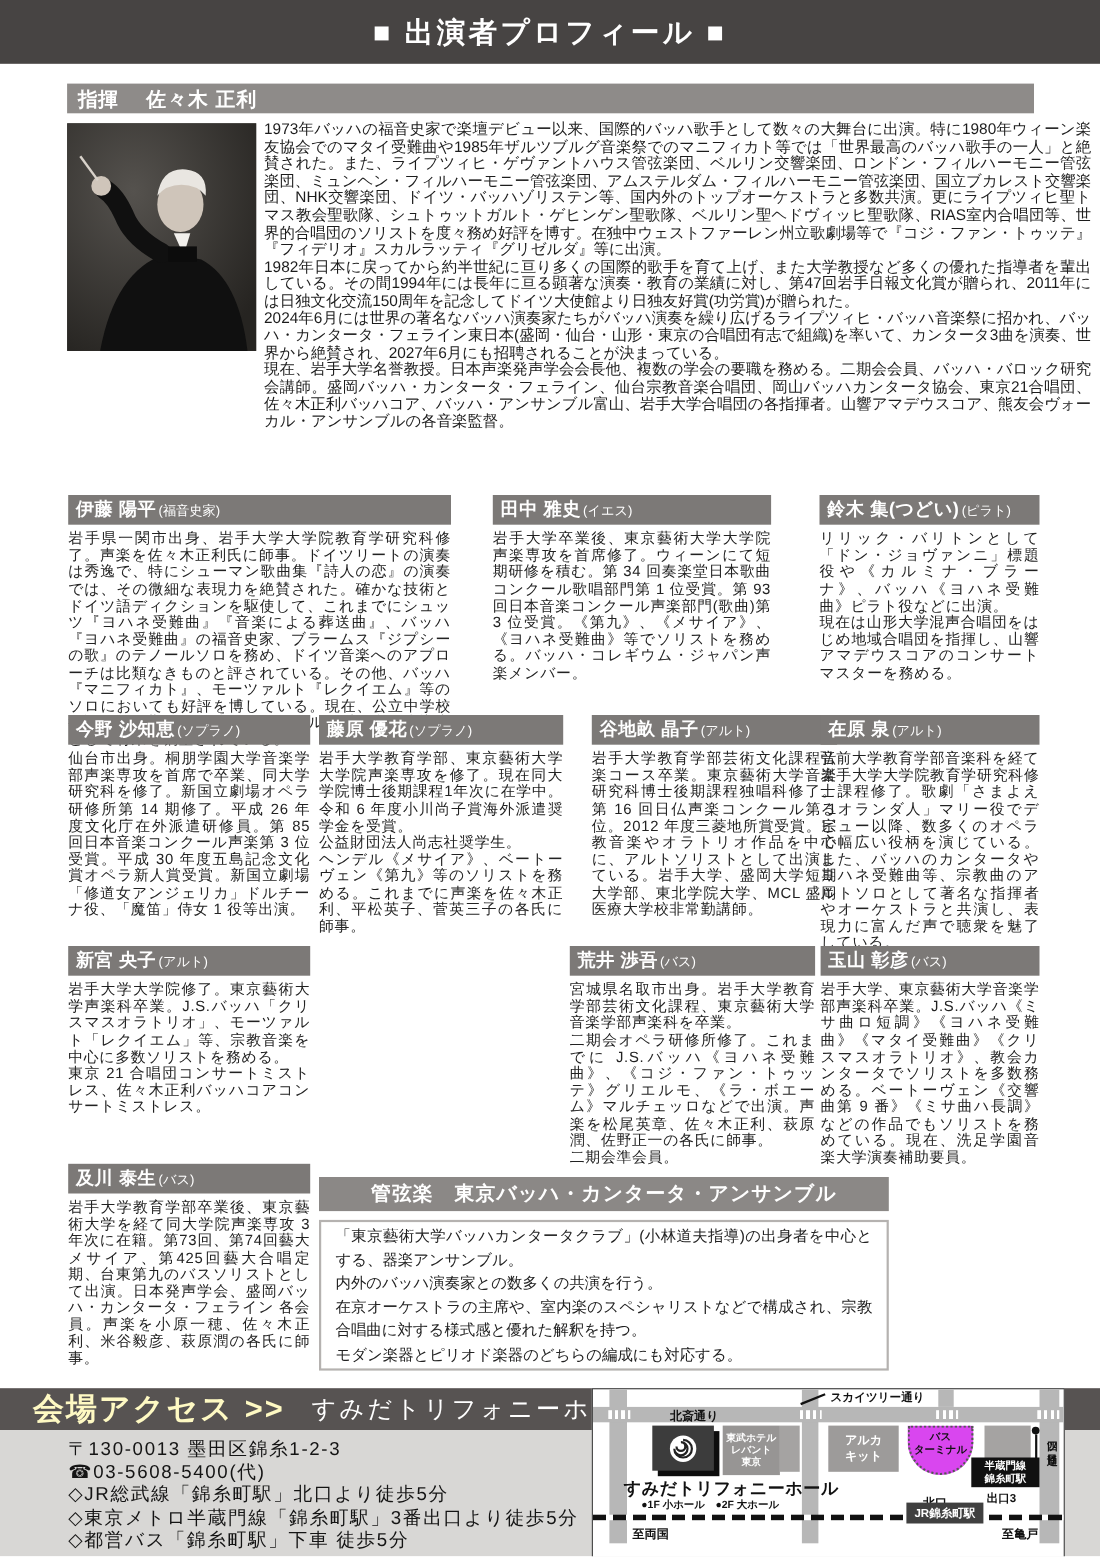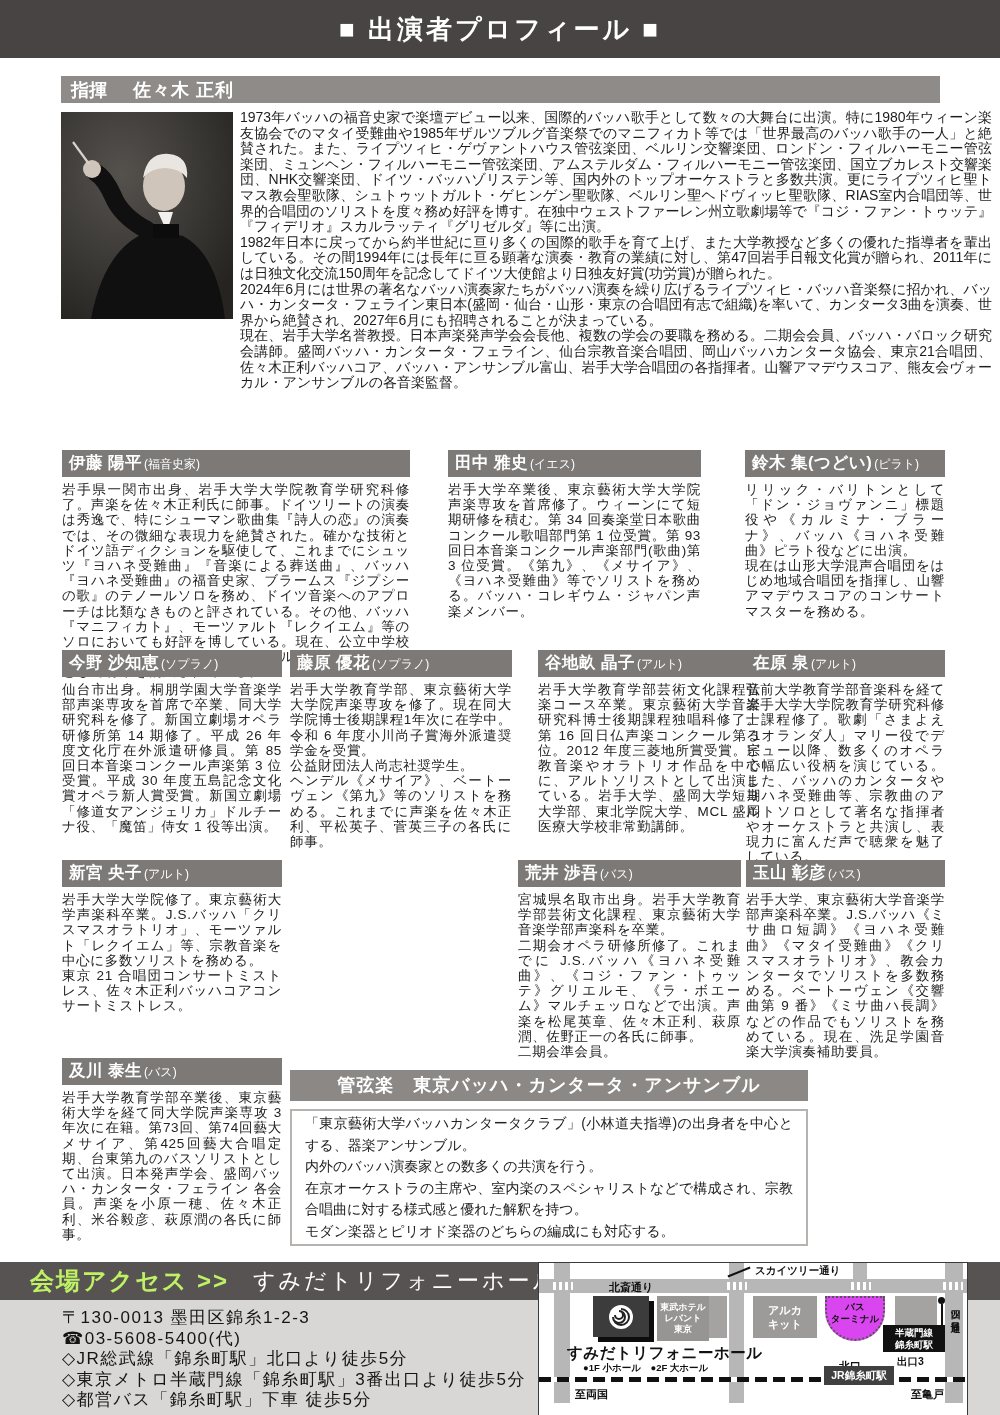--- a/index.html
+++ b/index.html
@@ -32,21 +32,21 @@
   
   .orch{position:absolute;left:228px;top:620px;width:518px;}
   .orch-h{background:#8b8886;color:#fff;font-weight:bold;font-size:18px;letter-spacing:1px;
     text-align:center;height:31px;line-height:31px;}
   .orch-b{margin-top:8px;border:2px solid #b5b2b0;background:#fff;padding:2px 13px;
     font-size:14px;line-height:21.5px;color:#222;white-space:pre-line;text-align:justify;word-break:break-all;}
 
   
   .access-band{position:absolute;left:0;top:1262px;width:1000px;height:38px;background:#575352;
     display:flex;align-items:center;padding-left:30px;box-sizing:border-box;}
-  .access-band .ah{color:#bef264;font-weight:bold;font-size:24px;letter-spacing:2px;margin-right:24px;}
+  .access-band .ah{color:#fef9c3;font-weight:bold;font-size:28px;letter-spacing:2px;margin-right:24px;}
   .access-band .av{color:#fff;font-size:22px;letter-spacing:3px;font-weight:normal;}
   .access-bg{position:absolute;left:0;top:1300px;width:1000px;height:115px;background:#d8d7d5;}
   .addr{position:absolute;left:62px;top:1308px;width:470px;}
   .addr div{font-size:17px;line-height:20.5px;color:#141414;letter-spacing:1.5px;white-space:nowrap;}
 
   
   .map{position:absolute;left:538px;top:1262px;width:430px;height:180px;background:#fff;
     border:1px solid #3a3a3a;box-sizing:border-box;overflow:hidden;}
   .map *{box-sizing:border-box;}
   .road-h{position:absolute;left:0;top:16px;width:100%;height:14px;background:#b7b7b7;}

